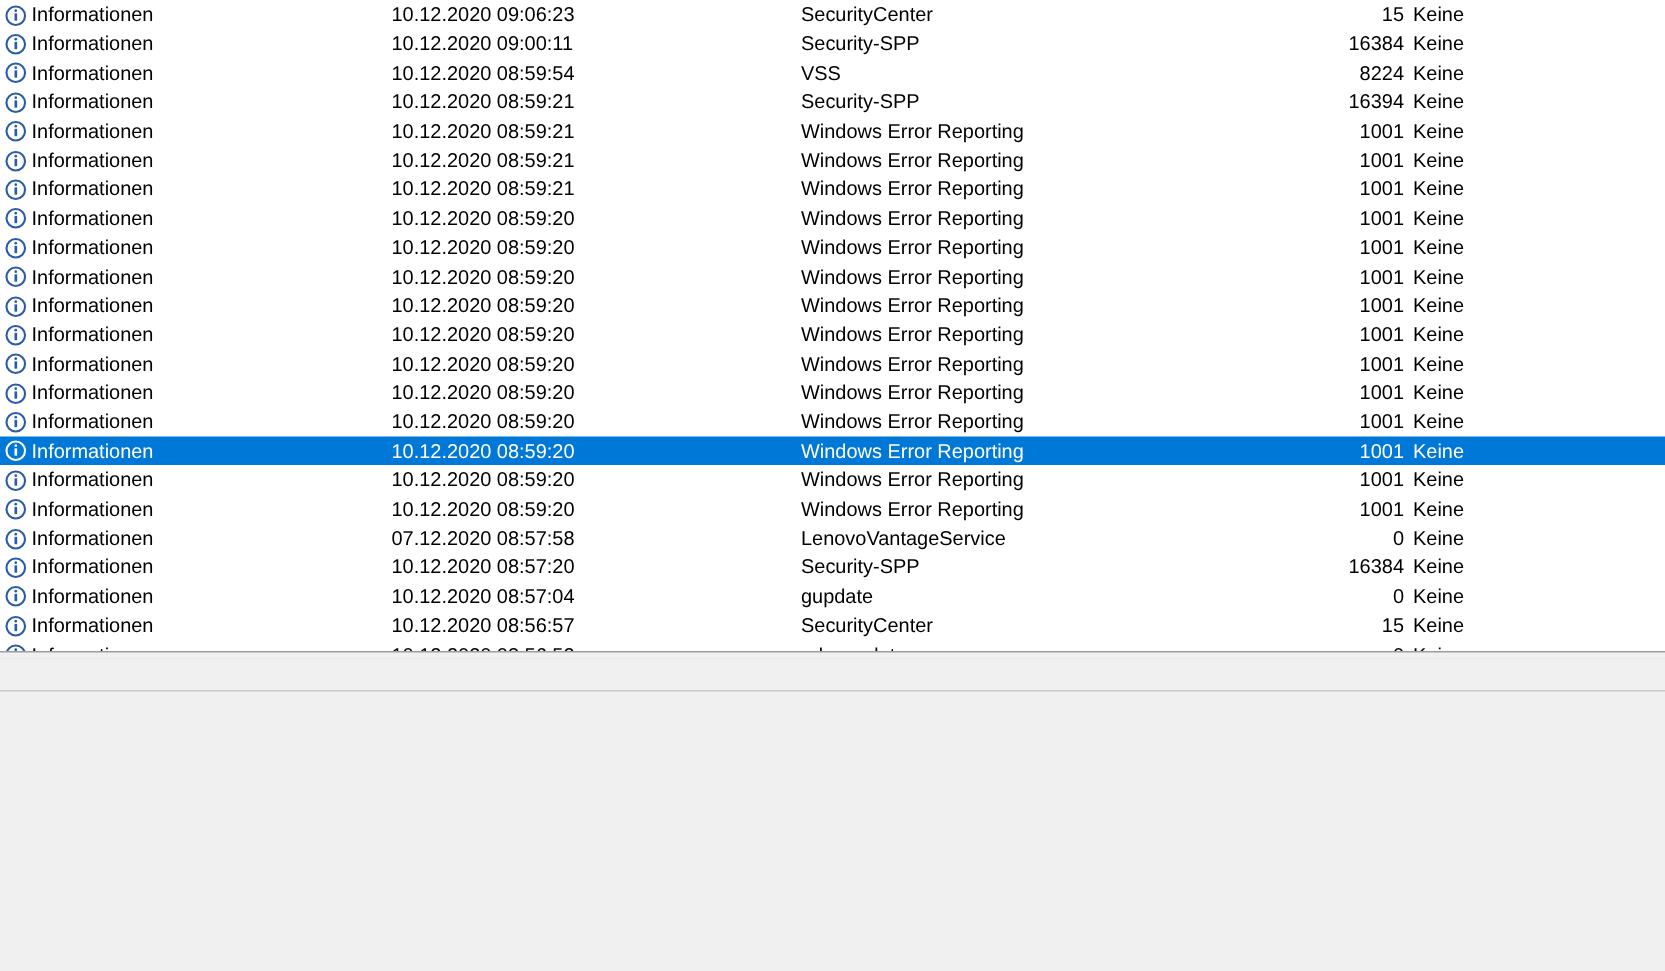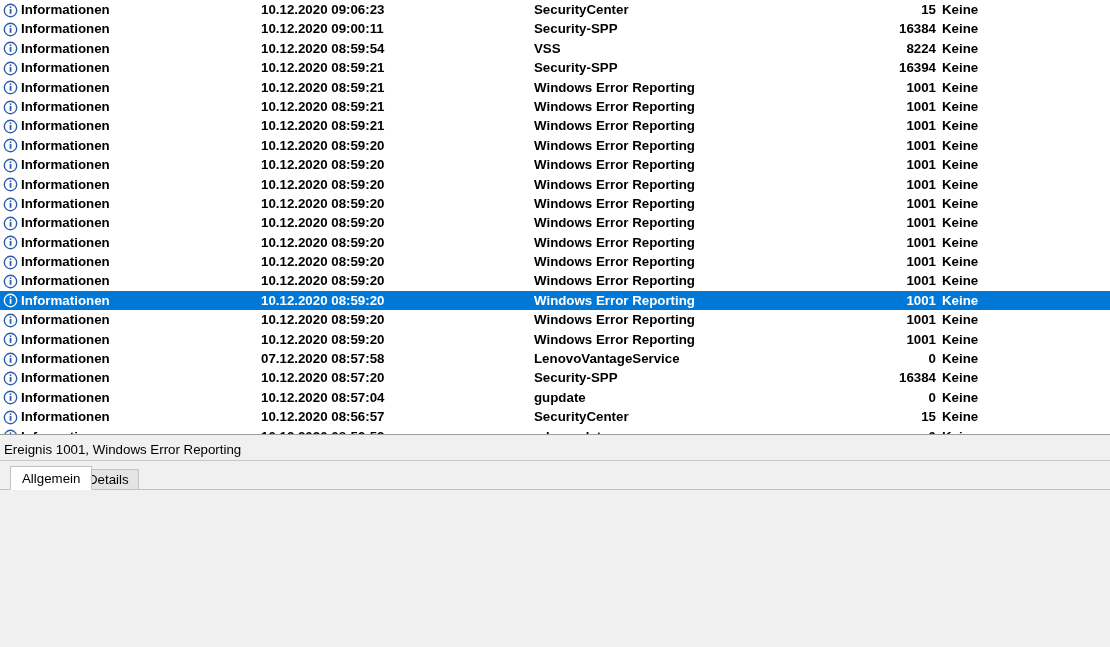--- a/index.html
+++ b/index.html
@@ -18,21 +18,20 @@
 
   
   #event-list {
     position: absolute;
     left: 0;
     top: 0;
     width: 1110px;
     height: 434px;
     overflow: hidden;
     background: #ffffff;
-    font-weight: bold;
   }
   .ev-row {
     position: relative;
     height: 19.4px;
     line-height: 19.4px;
     white-space: nowrap;
     font-size: 13.3px;
     color: #000000;
   }
   .ev-row.selected {
@@ -480,26 +479,18 @@
         <span class="ev-source">edgeupdate</span>
         <span class="ev-id">0</span>
         <span class="ev-cat">Keine</span>
       </div>
     </div>
 
   <div id="splitter"></div>
 
   <div id="detail-pane">
 
-    <div id="detail-header">
-      <span id="detail-header-text">Ereignis 1001, Windows Error Reporting</span>
-    </div>
     <div id="detail-header-rule"></div>
 
-    <div id="tab-strip">
-      <div id="tab-baseline"></div>
-      <div class="tab active" id="tab-allgemein">Allgemein</div>
-      <div class="tab" id="tab-details">Details</div>
-    </div>
 
 
   </div>
 </div>
 
 </body></html>

